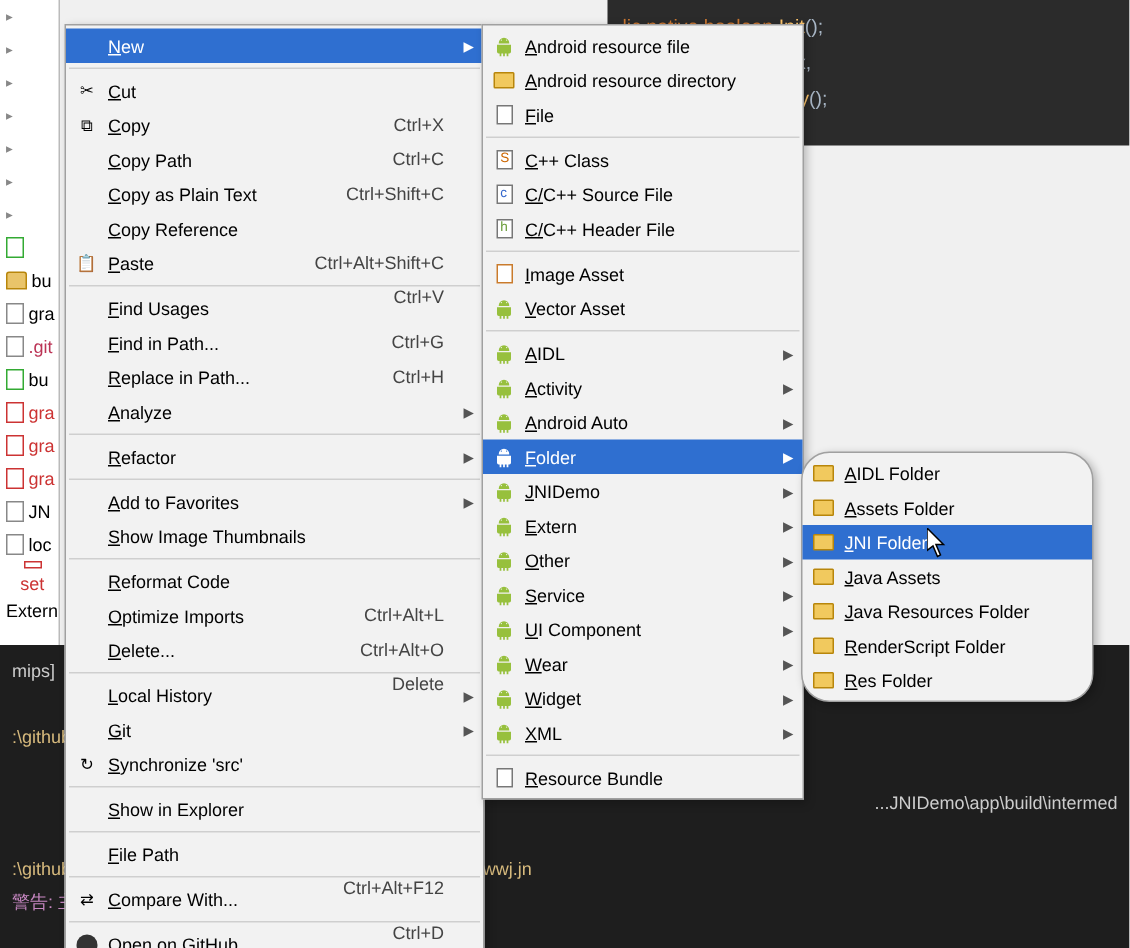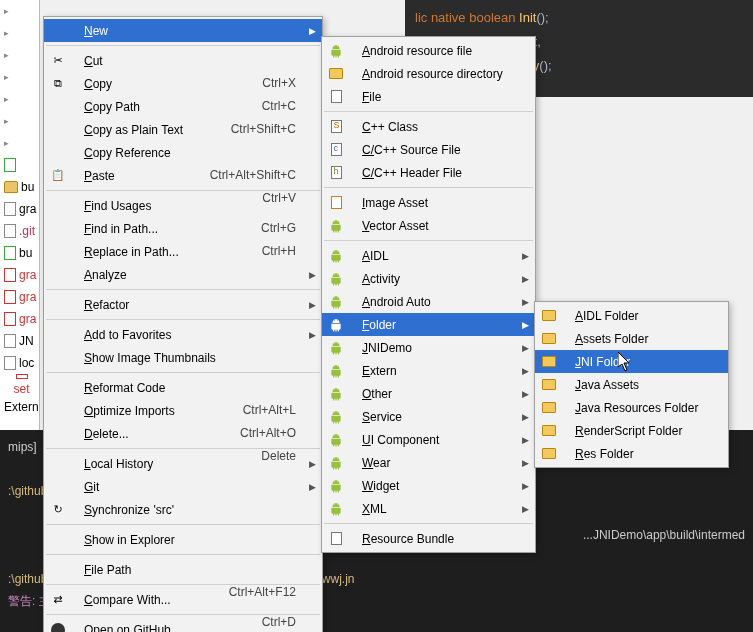--- a/index.html
+++ b/index.html
@@ -23,21 +23,21 @@
   .kw-grey { color: #a9b7c6; }
 
   
   .terminal-bg { position: absolute; left: 0; right: 0; top: 430px; bottom: 0; background: #1e1e1e; color: #ccc; font-family: Consolas, monospace; font-size: 12px; line-height: 22px; padding: 6px 8px; }
   .terminal-bg .tline { white-space: nowrap; }
   .term-yellow { color: #d7ba7d; }
   .term-purple { color: #c586c0; }
 
   
   .menu { position: absolute; background: #f2f2f2; border: 1px solid #a0a0a0; box-shadow: 2px 2px 6px rgba(0,0,0,.25); padding: 2px 0; }
-  .menu .item { height: 23px; display: flex; align-items: center; padding: 0 20px 0 40px; position: relative; cursor: default; white-space: nowrap; }
+  .menu .item { height: 23px; display: flex; align-items: center; padding: 0 20px 0 28px; position: relative; cursor: default; white-space: nowrap; }
   .menu .item .shortcut { position: absolute; right: 26px; color: #444; margin-top: 45px; }
   .menu .item .sub-arrow { position: absolute; right: 6px; color: #555; font-size: 9px; }
   .menu .item .micon { position: absolute; left: 6px; width: 16px; height: 16px; display: inline-flex; align-items: center; justify-content: center; font-size: 11px; }
   .menu .item.highlight { background: #2f6fd0; color: #fff; }
   .menu .item.highlight .shortcut, .menu .item.highlight .sub-arrow { color: #fff; }
   .menu .sep { height: 1px; background: #cfcfcf; margin: 3px 2px; }
   .underline-first::first-letter { text-decoration: underline; }
 
   
   .i-android { width: 14px; height: 14px; display: inline-block; }
@@ -276,21 +276,21 @@
     </div>
     <div class="sep"></div>
     <div class="item">
       <span class="micon">
         <span class="i-github"></span>
       </span>
       <span class="underline-first">Open on GitHub</span>
     </div>
   </div>
 
-<div class="menu" id="menu2" style="left:321px; top:16px; width:215px;margin-top:20px;">
+<div class="menu" id="menu2" style="left:321px; top:16px; width:215px;">
     <div class="item">
       <span class="micon">
         <span class="i-android">
           <svg width="14" height="14" viewBox="0 0 24 24">
             <path fill="#97c03d" d="M6 8a6 6 0 0112 0v.5H6V8zm-2 2h16v8a2 2 0 01-2 2h-1v3h-2v-3h-2v3H11v-3H9v3H7v-3H6a2 2 0 01-2-2v-8zM9 5.5a.8.8 0 100-1.6.8.8 0 000 1.6zm6 0a.8.8 0 100-1.6.8.8 0 000 1.6z"></path>
           </svg>
         </span>
       </span>
       <span class="underline-first">Android resource file</span>
     </div>
@@ -477,21 +477,21 @@
     </div>
     <div class="sep"></div>
     <div class="item">
       <span class="micon">
         <span class="i-file-small"></span>
       </span>
       <span class="underline-first">Resource Bundle</span>
     </div>
   </div>
 
-<div class="menu" id="menu3" style="left:534px; top:301px; width:195px;">
+<div class="menu" id="menu3" style="left:534px; top:301px; width:195px;border-radius:19px;">
     <div class="item">
       <span class="micon">
         <span class="i-folder-small"></span>
       </span>
       <span class="underline-first">AIDL Folder</span>
     </div>
     <div class="item">
       <span class="micon">
         <span class="i-folder-small"></span>
       </span>

